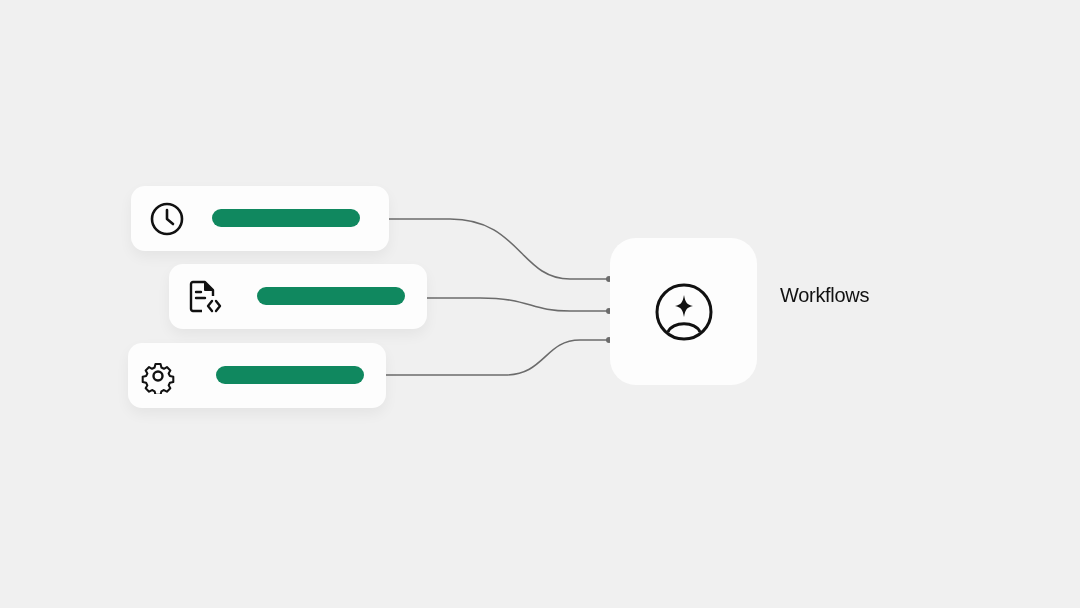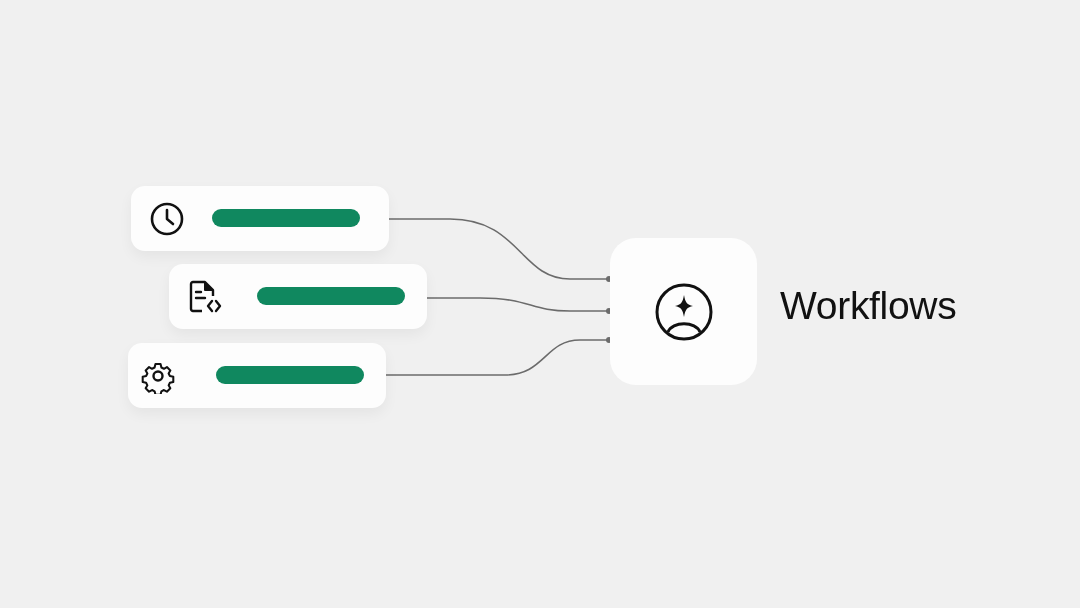--- a/index.html
+++ b/index.html
@@ -22,21 +22,21 @@
       border-radius: 9px;
     }
     .hub {
       position: absolute; left: 610px; top: 238px;
       width: 147px; height: 147px;
       background: #fdfdfd; border-radius: 26px;
     }
     .hub .icon { position: absolute; left: 44px; top: 44px; width: 60px; height: 60px; }
     .title {
       position: absolute; left: 780px; top: 284px;
-      font-size: 39px; color: #111; letter-spacing: -0.3px;
+      font-size: 20px; color: #111; letter-spacing: -0.3px;
     }
     svg.wires { position: absolute; left: 0; top: 0; }
   </style>
 </head>
 <body>
 
 <svg class="wires" width="1080" height="608">
   <g fill="none" stroke="#6b6b6b" stroke-width="1.6">
     <path d="M389 219 L450 219 C 520 219, 520 279, 570 279 L609 279"></path>
     <path d="M427 298 L480 298 C 530 298, 530 311, 570 311 L609 311"></path>

